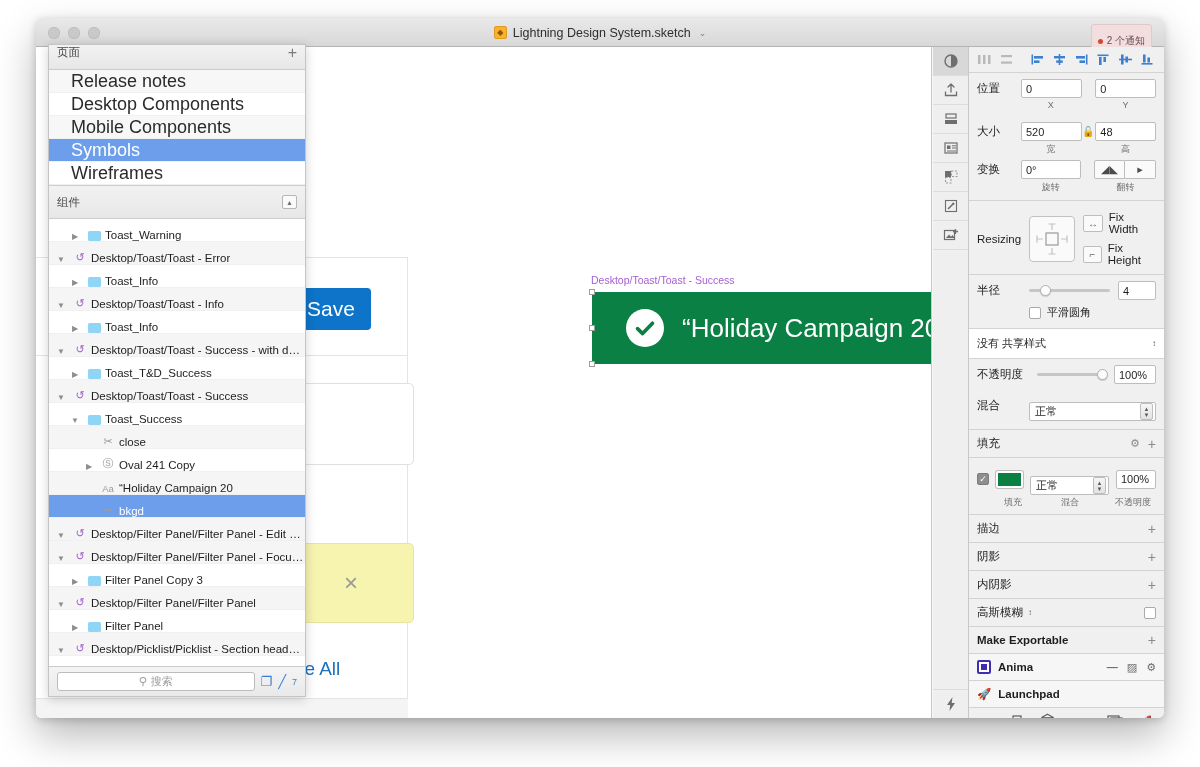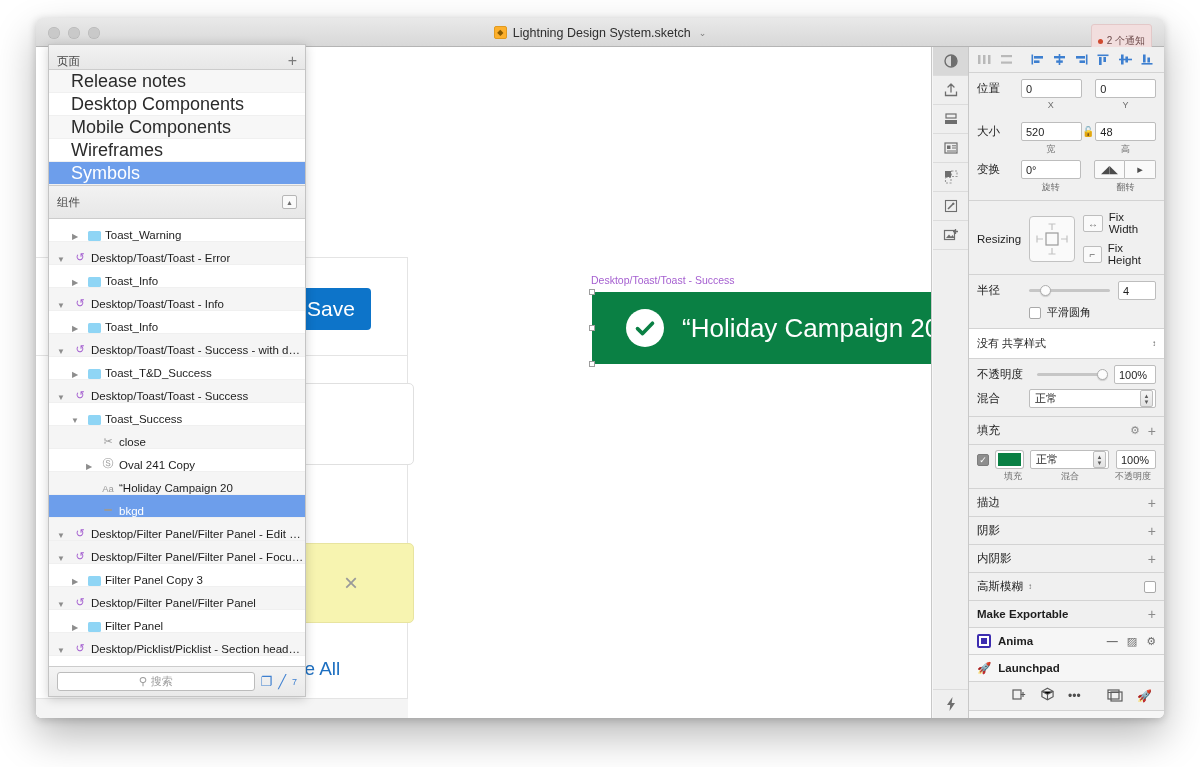--- a/index.html
+++ b/index.html
@@ -118,21 +118,21 @@
     background: #ffffff;
     border: 1px solid #c4c4c4;
     box-shadow: 0 2px 10px rgba(0,0,0,0.18);
     display: flex; flex-direction: column;
     overflow: hidden;
   }
   .lp-header {
     height: 25px; flex: none;
     background: linear-gradient(to bottom,#f2f2f2,#e7e7e7);
     border-bottom: 1px solid #cccccc;
-    display: flex; align-items: flex-end; padding: 0 8px;
+    display: flex; align-items: flex-start; padding: 0 8px;
     font-size: 11.5px; color: #4a4a4a;
   }
   .lp-header .spacer { flex: 1; }
   .plus-btn { font-size: 16px; color: #7b7b7b; line-height: 1; cursor: default; }
   .collapse-btn {
     width: 15px; height: 14px; border: 1px solid #b6b6b6; border-radius: 2px;
     background: #fafafa; display: flex; align-items: center; justify-content: center;
     font-size: 7px; color: #6f6f6f;
   }
   .pages-list { flex: none; }
@@ -262,21 +262,21 @@
   }
   .chk {
     width: 12px; height: 12px; border: 1px solid #a9a9a9; border-radius: 2px;
     background: #ffffff; display: inline-flex; align-items: center; justify-content: center;
     font-size: 9px; color: #ffffff; flex: none;
   }
   .chk.on { background: #8e8e8e; border-color: #7d7d7d; }
   .select-fld {
     background: #ffffff; border: 1px solid #bdbdbd; border-radius: 2px;
     height: 19px; display: flex; align-items: center; padding: 0 2px 0 5px;
-    font-size: 11px; color: #1e1e1e; position: relative;
+    font-size: 11px; color: #1e1e1e; position: relative; margin-top: 13px;
   }
   .stepper {
     width: 13px; height: 17px; margin-left: auto;
     background: linear-gradient(to bottom,#f6f6f6,#e2e2e2);
     border: 1px solid #bdbdbd; border-radius: 2px;
     display: flex; flex-direction: column; align-items: center; justify-content: center;
     font-size: 6px; color: #5b5b5b; line-height: 1;
   }
   .plain-chev { margin-left: auto; font-size: 8px; color: #5b5b5b; }
   .sec-row {
@@ -368,25 +368,25 @@
       <div class="pages-list">
         <div class="page-row">
             <span>Release notes</span>
           </div>
         <div class="page-row alt">
             <span>Desktop Components</span>
           </div>
         <div class="page-row">
             <span>Mobile Components</span>
           </div>
+        <div class="page-row selected">
+            <span>Symbols</span>
+          </div>
         <div class="page-row alt">
             <span>Wireframes</span>
-          </div>
-        <div class="page-row selected">
-            <span>Symbols</span>
           </div>
       </div>
 
       <div class="lp-subheader">
         <span>组件</span>
         <span class="spacer" style="flex:1"></span>
         <span class="collapse-btn">▲</span>
       </div>
 
       <div class="layers-list" id="layers-list">

